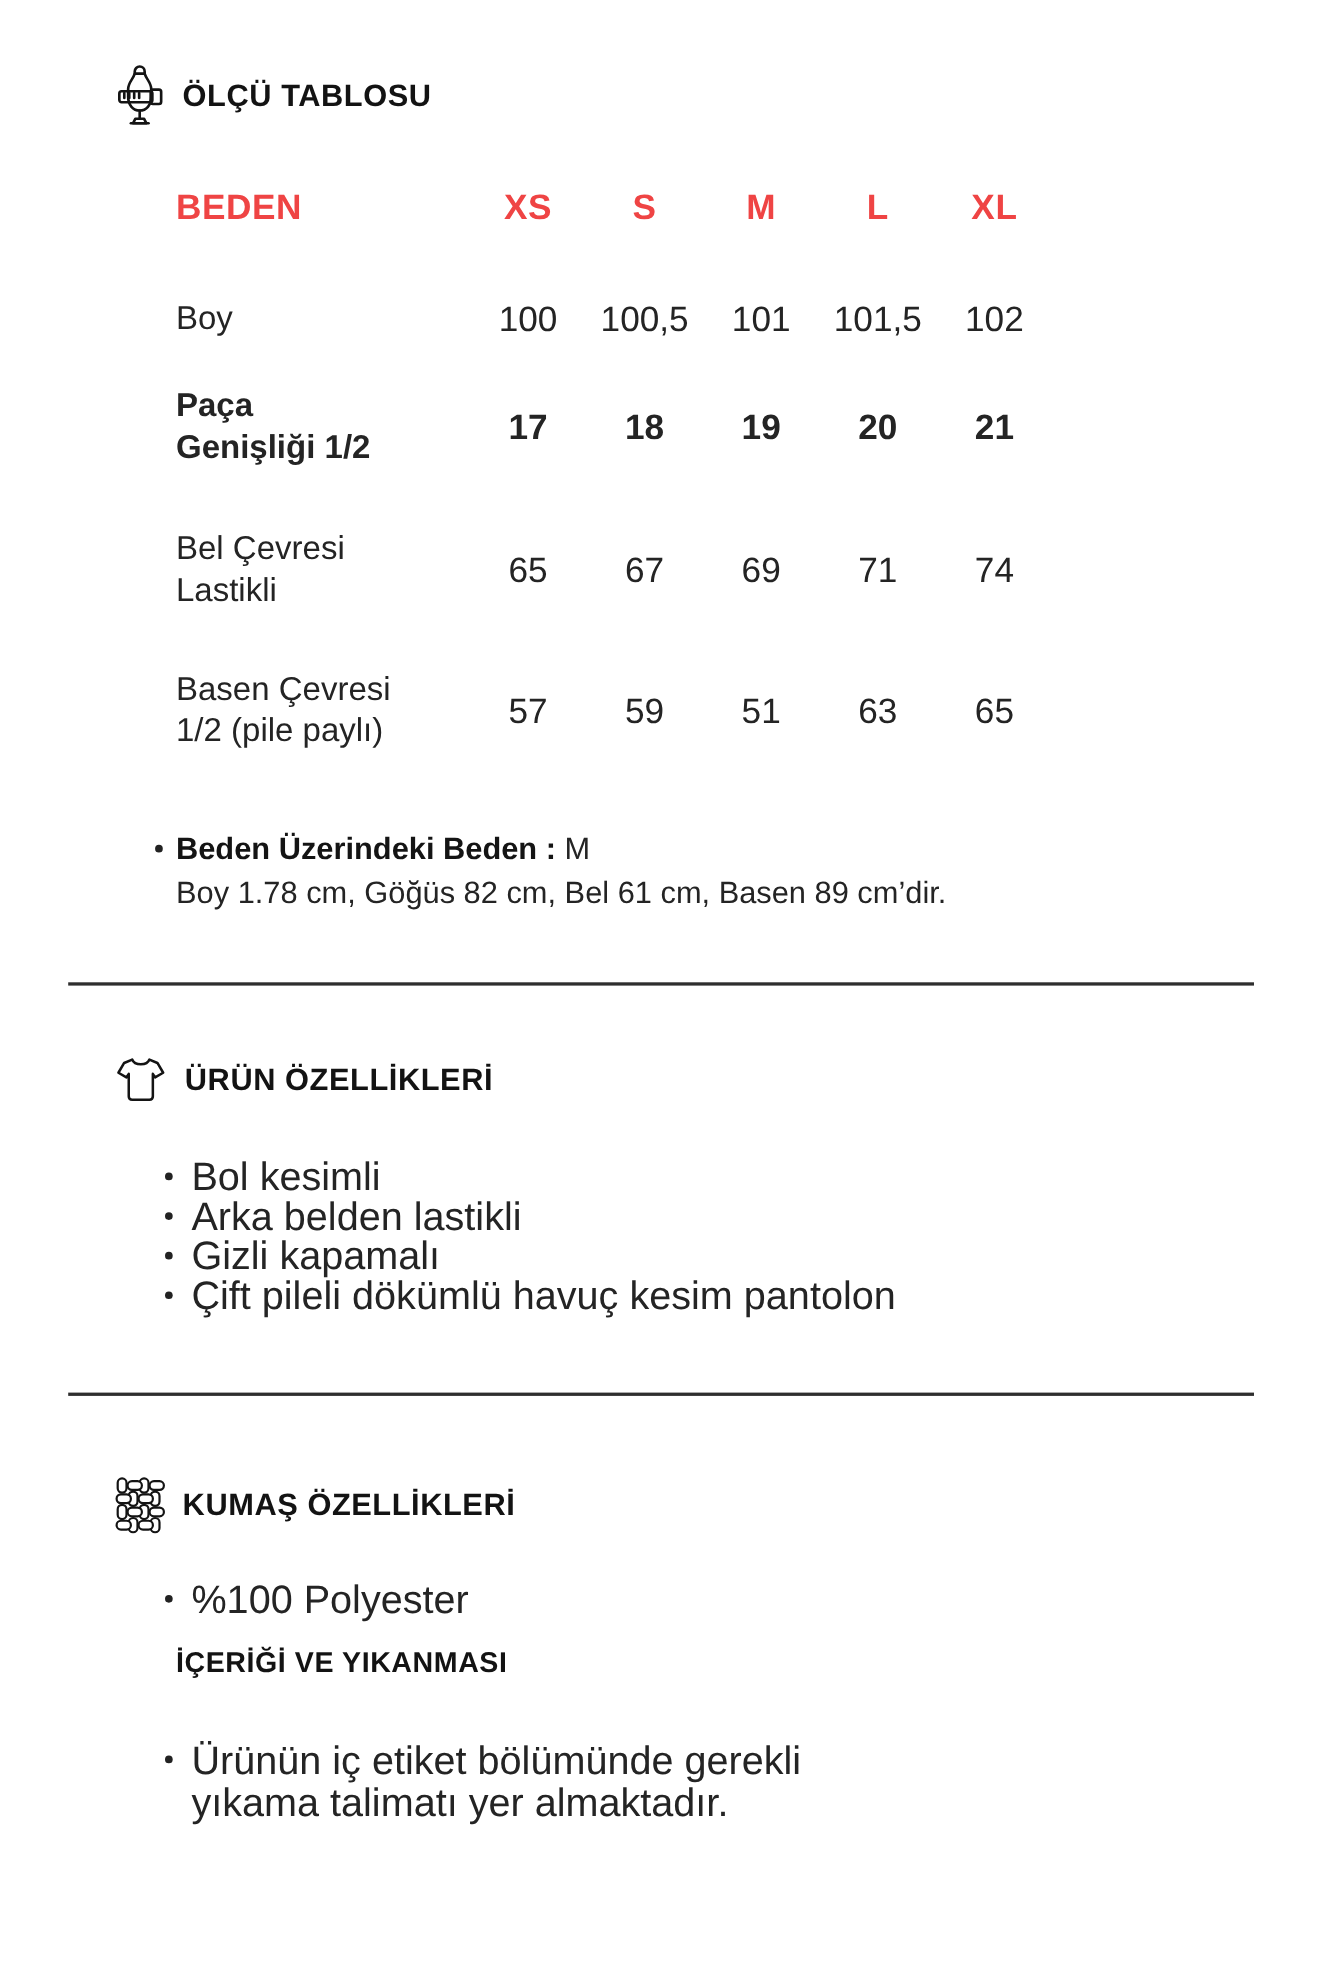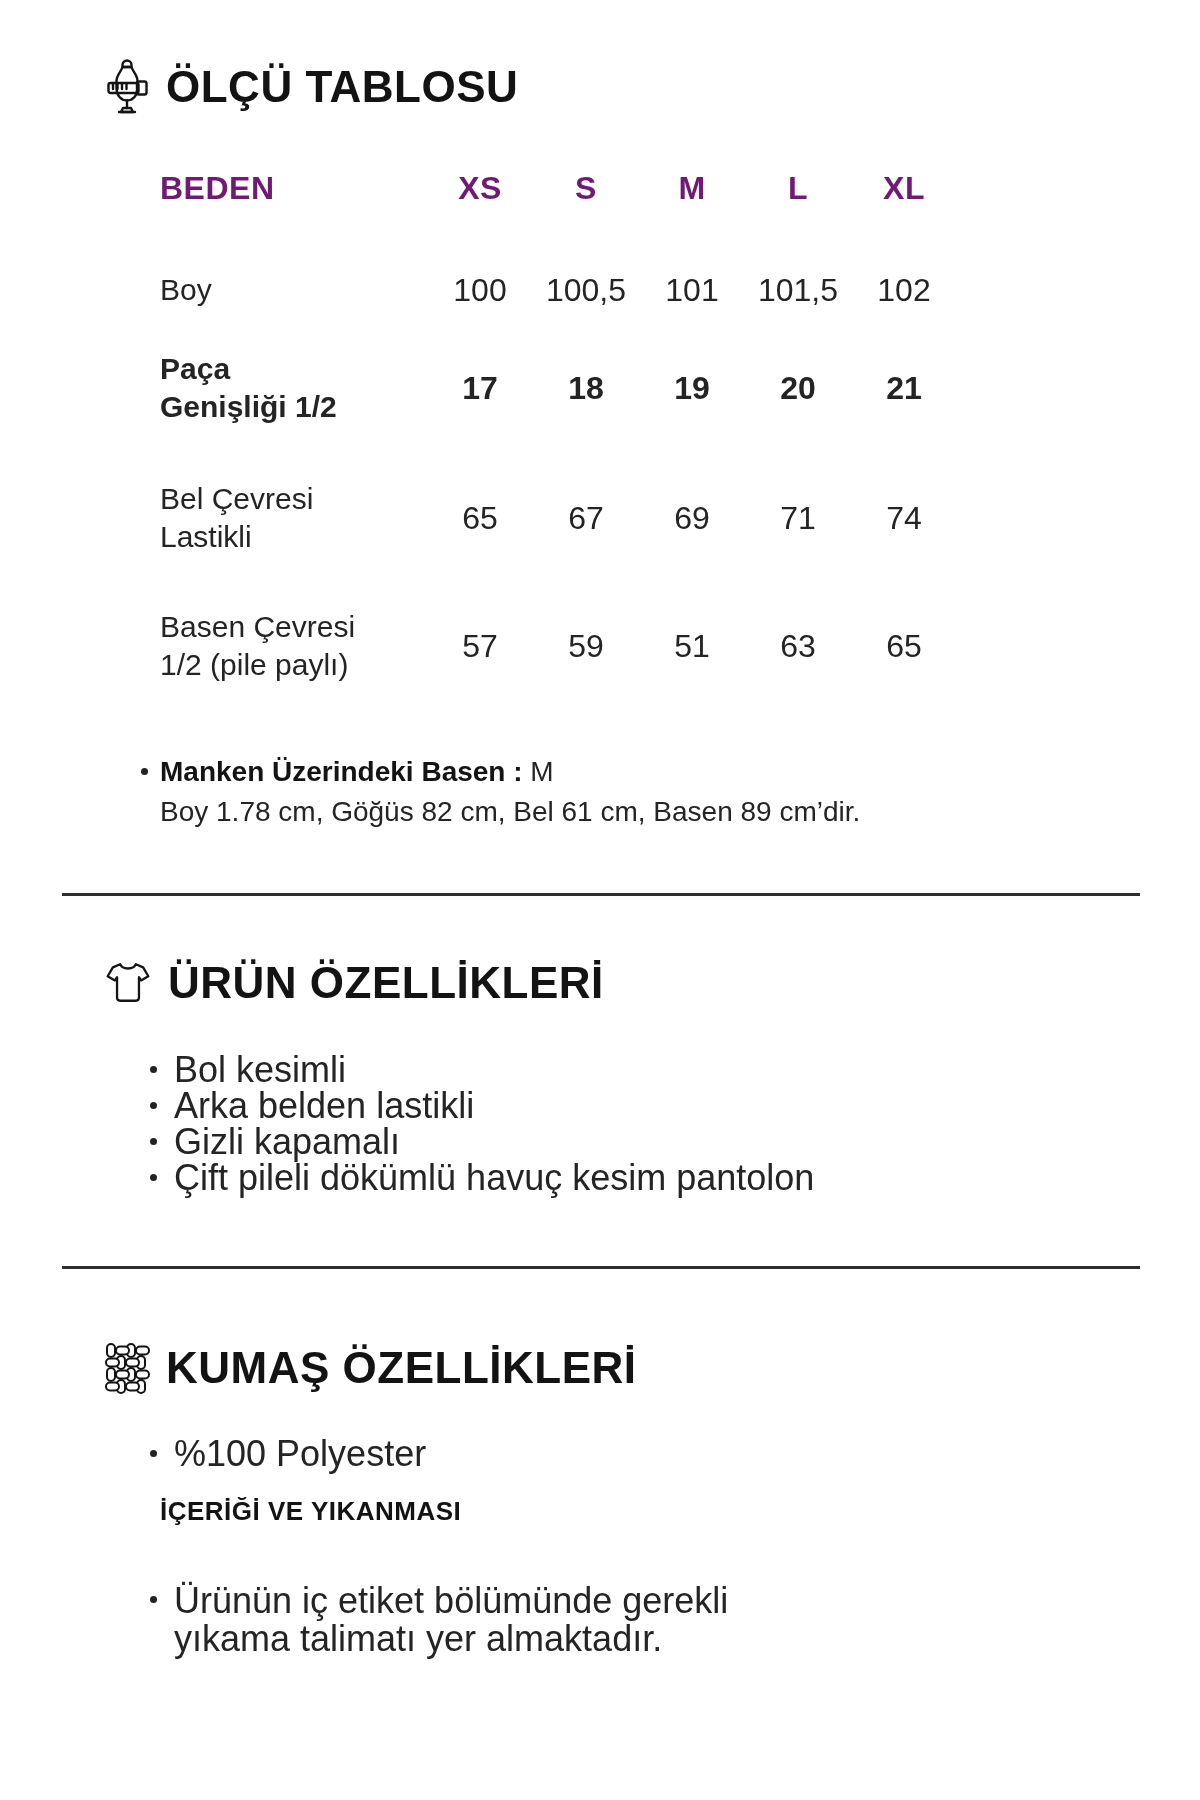--- a/index.html
+++ b/index.html
@@ -2,28 +2,28 @@
 <html><head>
 <meta charset="utf-8">
 <style>
   html,body{margin:0;padding:0;background:#ffffff;}
   .page{
     position:relative;width:1200px;height:1800px;background:#ffffff;
     font-family:"Liberation Sans", sans-serif;color:#222;overflow:hidden;
   }
   
   .sec-head{position:absolute;display:flex;align-items:center;gap:16px;}
-  .sec-title{font-size:44px;font-weight:bold;color:#131313;letter-spacing:.5px;white-space:nowrap;}
+  .sec-title{font-size:28px;font-weight:bold;color:#131313;letter-spacing:.5px;white-space:nowrap;}
   .icon{flex:none;display:block;}
   .icon svg{display:block;}
   
   .trow{position:absolute;left:160px;width:860px;display:flex;align-items:center;}
   .tlabel{width:267px;font-size:30px;line-height:38px;color:#242424;white-space:pre-line;}
   .tcell{width:106px;text-align:center;font-size:32px;color:#242424;}
-  .thead .tlabel,.thead .tcell{font-weight:bold;font-size:32px;color:#701a75;letter-spacing:.5px;}
+  .thead .tlabel,.thead .tcell{font-weight:bold;font-size:32px;color:#ef4444;letter-spacing:.5px;}
   
   .note{position:absolute;left:141px;top:752px;display:flex;align-items:flex-start;}
   .note-text{font-size:28px;line-height:40px;color:#242424;}
   .note-line1 b{font-weight:bold;color:#141414;}
   
   .divider{position:absolute;left:62px;width:1078px;height:3px;background:#2e2e2e;}
   
   .bullets{position:absolute;list-style:none;margin:0;padding:0;}
   .bullets li{display:flex;align-items:flex-start;font-size:36px;line-height:36px;color:#242424;}
   .dot{flex:none;width:7px;height:7px;border-radius:50%;background:#222;margin:14px 17px 0 0;}
@@ -101,21 +101,21 @@
     <div class="tcell">57</div>
     <div class="tcell">59</div>
     <div class="tcell">51</div>
     <div class="tcell">63</div>
     <div class="tcell">65</div>
   </div>
 
   <div class="note">
     <span class="dot"></span>
     <div class="note-text">
-      <div class="note-line1"><b>Manken Üzerindeki Basen :</b> <span>M</span></div>
+      <div class="note-line1"><b>Beden Üzerindeki Beden :</b> <span>M</span></div>
       <div class="note-line2">Boy 1.78 cm, Göğüs 82 cm, Bel 61 cm, Basen 89 cm’dir.</div>
     </div>
   </div>
 
   <div class="divider" style="top:893px;"></div>
 
   <header class="sec-head" style="left:104px;top:958px;">
     <span class="icon">
       <svg width="48" height="48" viewBox="0 0 46 46">
         <g fill="none" stroke="#141414" stroke-width="2.2" stroke-linecap="round" stroke-linejoin="round">

